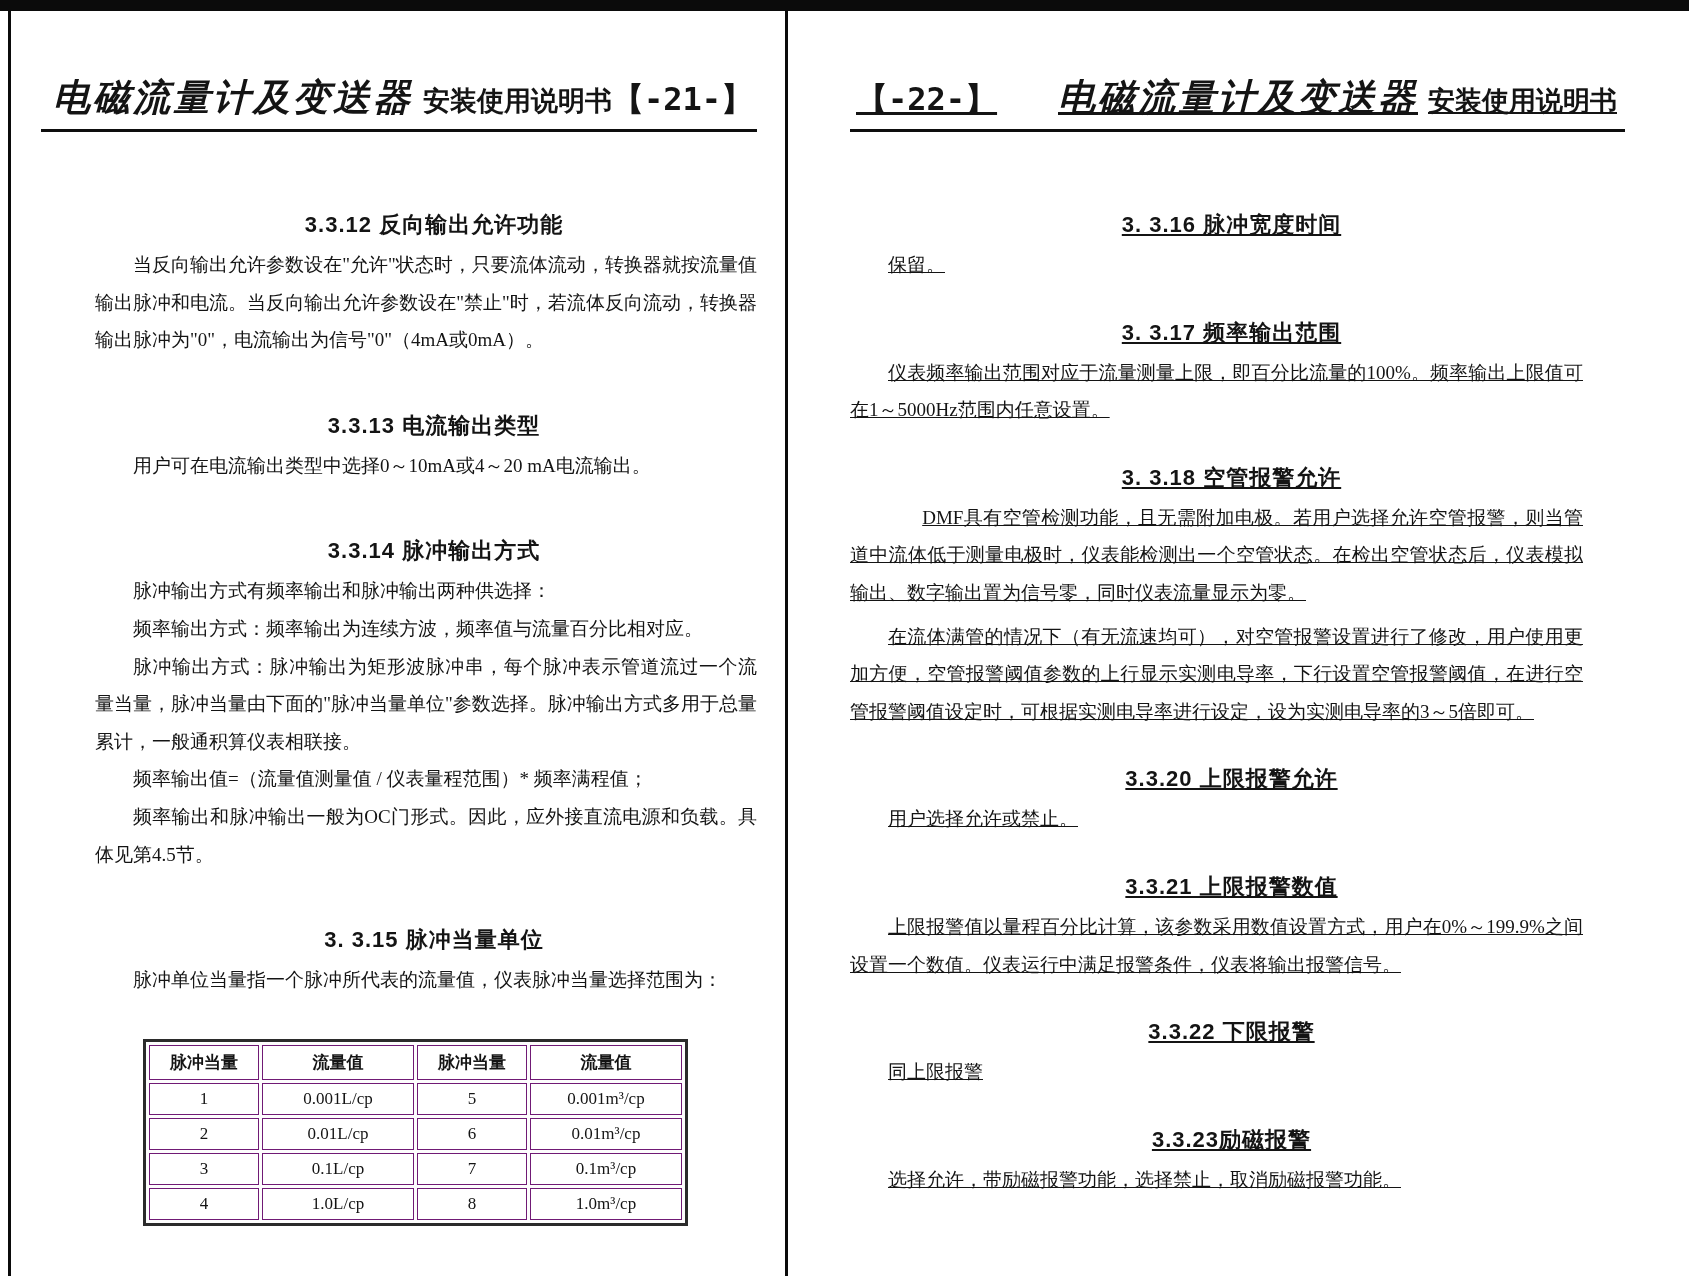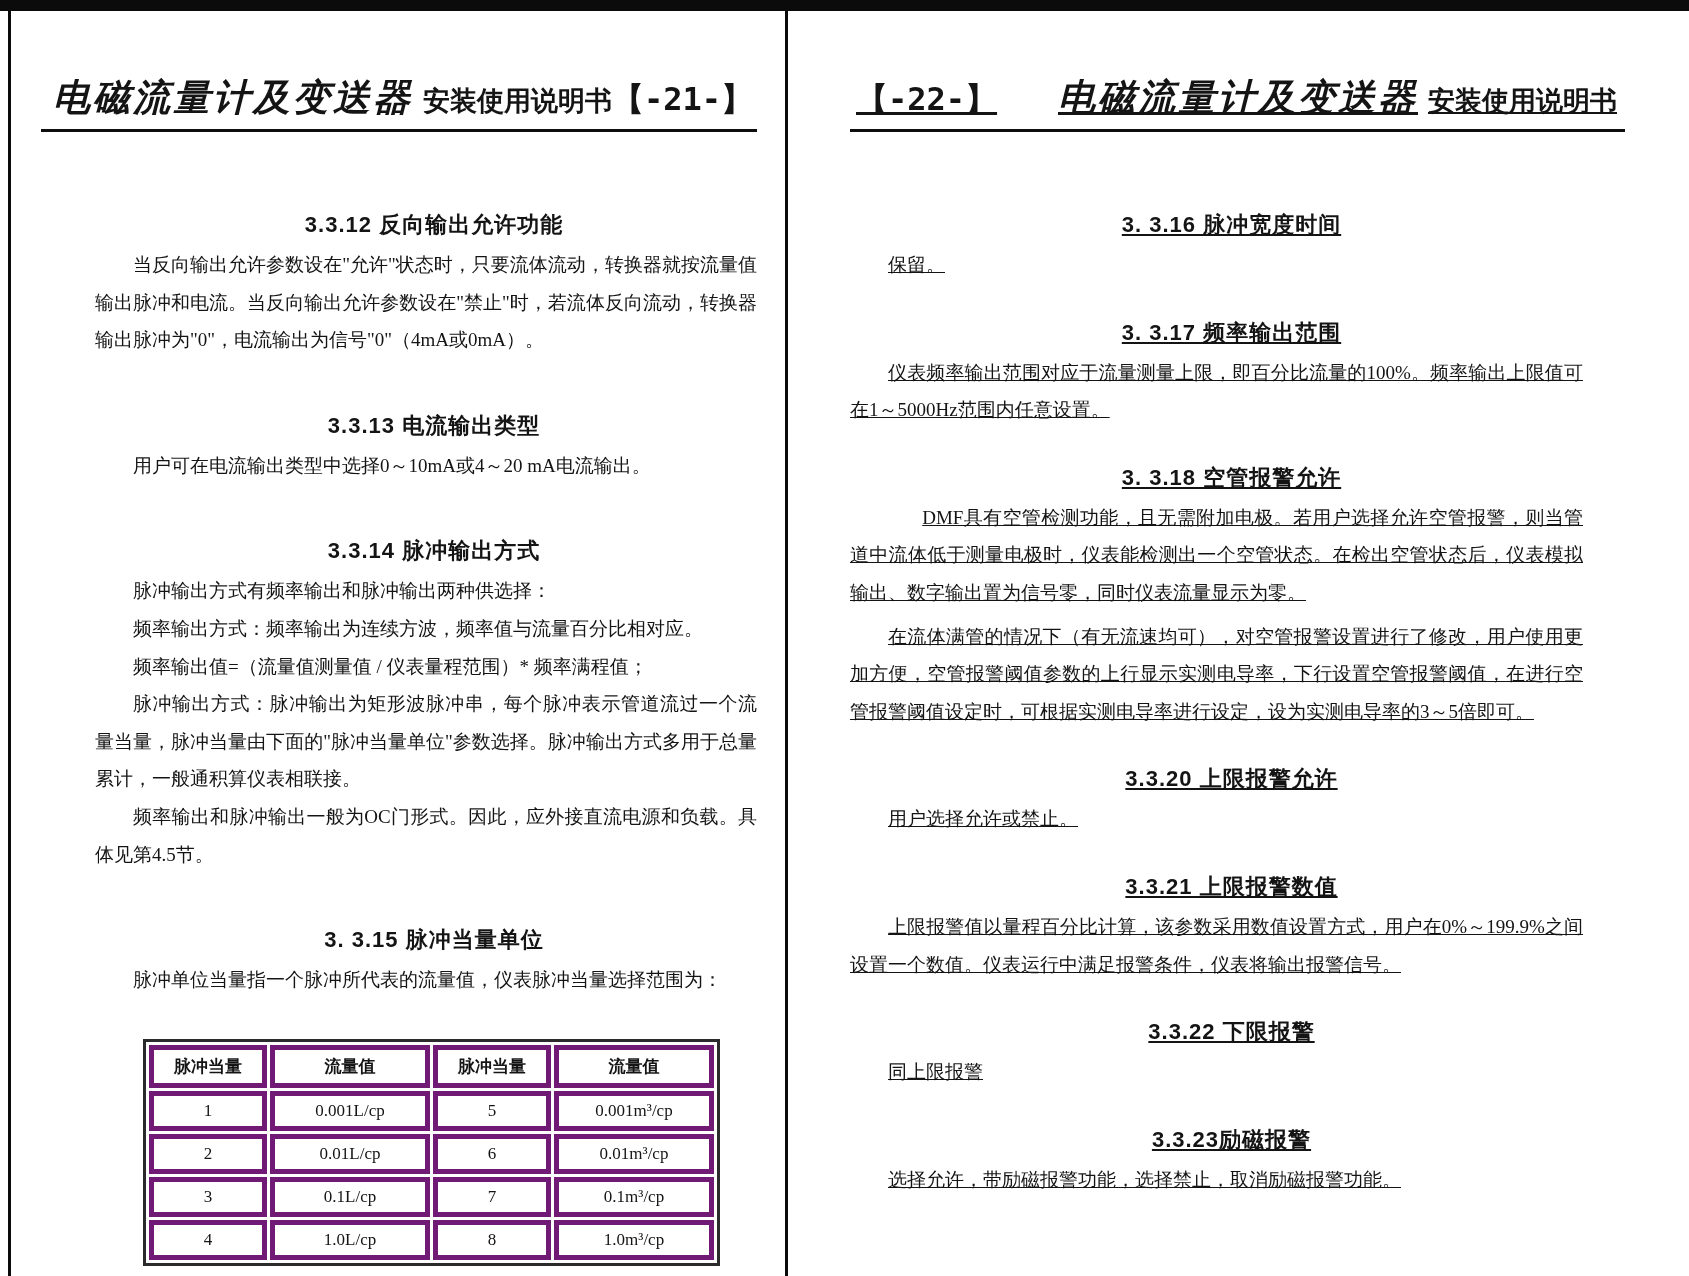--- a/index.html
+++ b/index.html
@@ -43,21 +43,21 @@
 
   
   .mt-first{margin-top:78px;}
   .mt-sec{margin-top:52px;}
   .mt-sec-sm{margin-top:34px;}
   .mt-para{margin-top:6px;}
 
   
   .pulse-table{border-collapse:separate;border-spacing:3px;border:3px solid #2b2b2b;
                margin:40px 0 0 48px;background:#fdfdfd;}
-  .pulse-table td,.pulse-table th{border:5px solid #701a75;padding:5px 10px;text-align:center;
+  .pulse-table td,.pulse-table th{border:1px solid #701a75;padding:5px 10px;text-align:center;
                font-size:17px;background:#fff;}
   .pulse-table th{font-family:"Liberation Sans",sans-serif;font-weight:700;font-size:17px;}
   .pulse-table .c-eq{min-width:88px;}
   .pulse-table .c-val{min-width:130px;}
   .table-note{margin-top:42px;}
 </style>
 </head>
 <body>
 
 <div class="canvas">
@@ -76,22 +76,22 @@
     <div class="content">
       <h3 class="mt-first">3.3.12 反向输出允许功能</h3>
       <p class="mt-para">当反向输出允许参数设在"允许"状态时，只要流体流动，转换器就按流量值输出脉冲和电流。当反向输出允许参数设在"禁止"时，若流体反向流动，转换器输出脉冲为"0"，电流输出为信号"0"（4mA或0mA）。</p>
 
       <h3 class="mt-sec">3.3.13 电流输出类型</h3>
       <p class="mt-para">用户可在电流输出类型中选择0～10mA或4～20 mA电流输出。</p>
 
       <h3 class="mt-sec">3.3.14 脉冲输出方式</h3>
       <p class="mt-para">脉冲输出方式有频率输出和脉冲输出两种供选择：</p>
       <p>频率输出方式：频率输出为连续方波，频率值与流量百分比相对应。</p>
+      <p>脉冲输出方式：脉冲输出为矩形波脉冲串，每个脉冲表示管道流过一个流量当量，脉冲当量由下面的"脉冲当量单位"参数选择。脉冲输出方式多用于总量累计，一般通积算仪表相联接。</p>
       <p>频率输出值=（流量值测量值 / 仪表量程范围）* 频率满程值；</p>
-      <p>脉冲输出方式：脉冲输出为矩形波脉冲串，每个脉冲表示管道流过一个流量当量，脉冲当量由下面的"脉冲当量单位"参数选择。脉冲输出方式多用于总量累计，一般通积算仪表相联接。</p>
       <p>频率输出和脉冲输出一般为OC门形式。因此，应外接直流电源和负载。具体见第4.5节。</p>
 
       <h3 class="mt-sec">3. 3.15 脉冲当量单位</h3>
       <p class="mt-para">脉冲单位当量指一个脉冲所代表的流量值，仪表脉冲当量选择范围为：</p>
 
       <table class="pulse-table">
         <thead>
           <tr>
             <th class="c-eq">脉冲当量</th>
             <th class="c-val">流量值</th>

